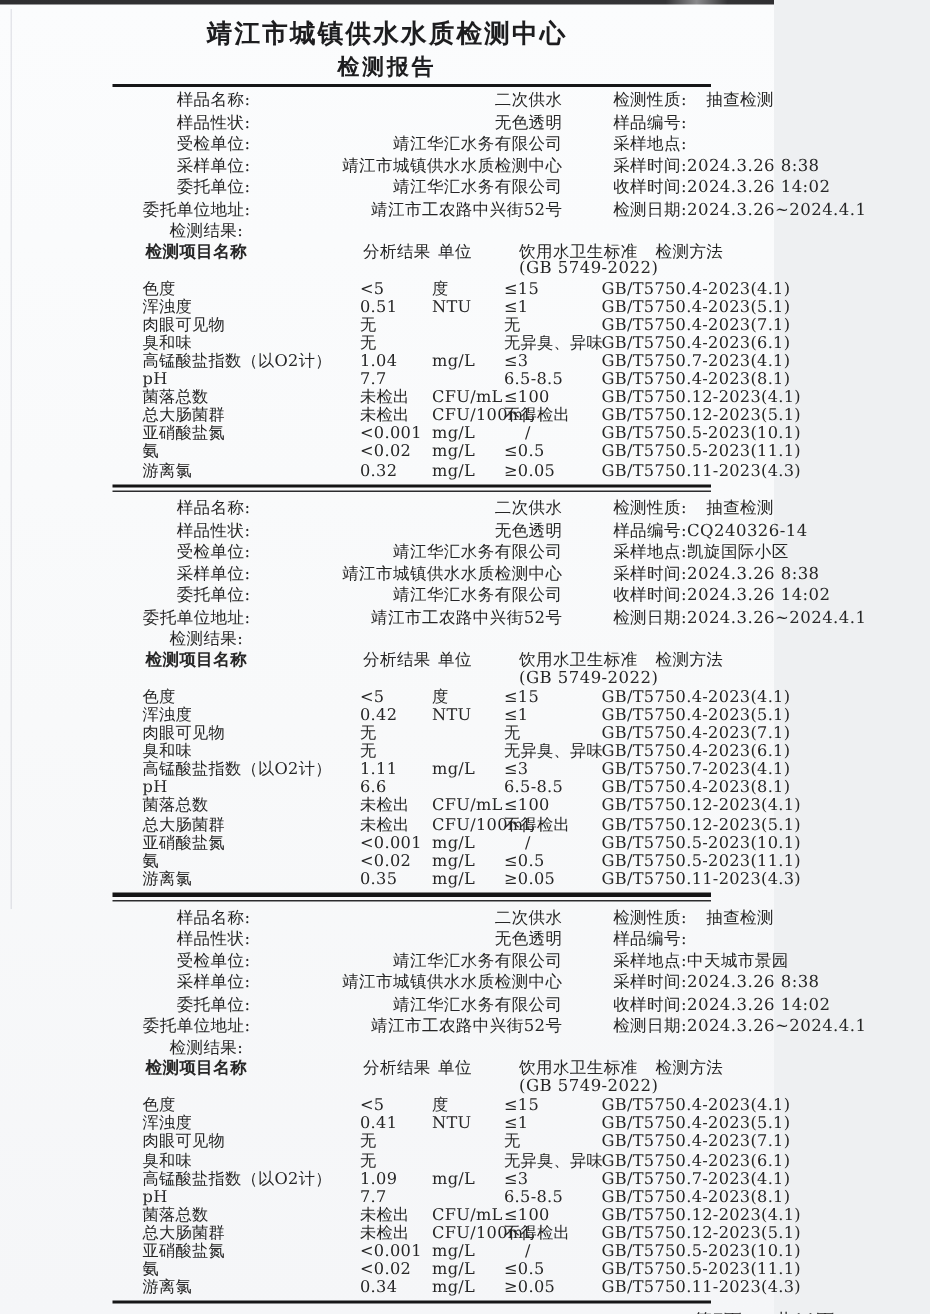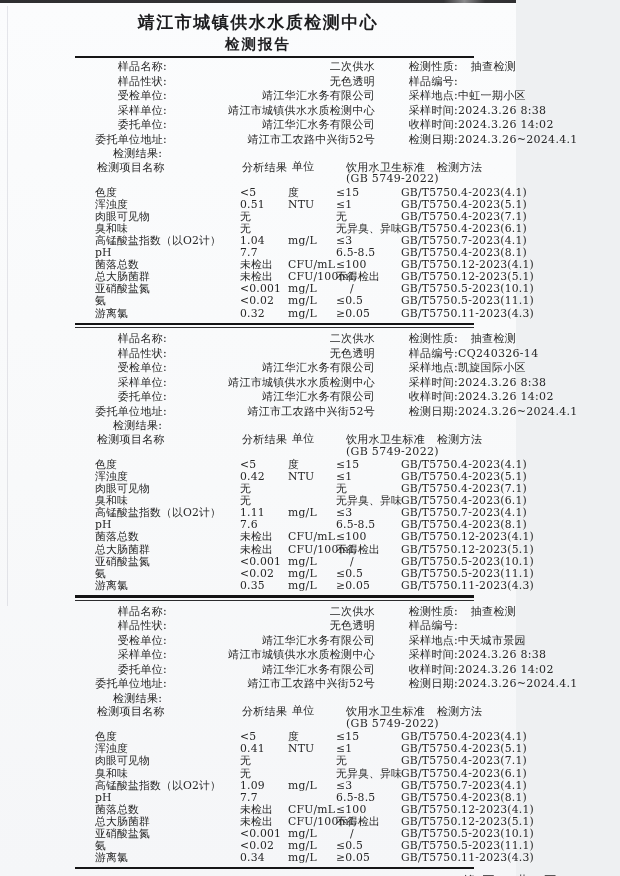--- a/index.html
+++ b/index.html
@@ -43,23 +43,23 @@
   }
 
   .table { padding-left:77px; padding-right:42px; }
   .thead {
     display:grid;
     grid-template-columns:145px 48px 48px 65px 1fr;
     font-size:11px; line-height:11.8px;
     padding-top:1px; padding-bottom:1.5px;
     letter-spacing:0.3px;
   }
-  .thead .hc1 { padding-left:20px; white-space:nowrap; }
+  .thead .hc1 { padding-left:20px; white-space:nowrap;font-weight:bold; }
   .thead .hc2 { padding-left:20px; white-space:nowrap; }
-  .thead .hc3 { padding-left:22px; white-space:nowrap;font-family:Liberation Mono, monospace; }
+  .thead .hc3 { padding-left:22px; white-space:nowrap; }
   .thead .hc4 { padding-left:28px; white-space:nowrap; }
   .thead .hc5 { padding-left:54px; white-space:nowrap; }
   .trow {
     display:grid;
     grid-template-columns:145px 48px 48px 65px 1fr;
     height:12.1px; line-height:12.1px;
     font-size:10.8px; white-space:nowrap;
     letter-spacing:0.2px;
     margin-left:18px;
   }
@@ -101,21 +101,20 @@
       </div>
       <div class="info-row">
         <span class="lbl">样品性状:</span>
         <span class="val">无色透明</span>
         <span class="lbl">样品编号:</span>
       </div>
       <div class="info-row">
         <span class="lbl">受检单位:</span>
         <span class="val">靖江华汇水务有限公司</span>
         <span class="lbl">采样地点:</span>
-        <span class="val">中虹一期小区</span>
       </div>
       <div class="info-row">
         <span class="lbl">采样单位:</span>
         <span class="val">靖江市城镇供水水质检测中心</span>
         <span class="lbl">采样时间:</span>
         <span class="val">2024.3.26 8:38</span>
       </div>
       <div class="info-row">
         <span class="lbl">委托单位:</span>
         <span class="val">靖江华汇水务有限公司</span>
@@ -324,21 +323,21 @@
   <div class="trow">
     <span class="cell">高锰酸盐指数（以O2计）</span>
     <span class="cell">1.11</span>
     <span class="cell">mg/L</span>
     <span class="cell">≤3</span>
     <span class="cell">GB/T5750.7-2023(4.1)</span>
   </div>
 
   <div class="trow">
     <span class="cell">pH</span>
-    <span class="cell">7.6</span>
+    <span class="cell">6.6</span>
     <span class="cell"></span>
     <span class="cell">6.5-8.5</span>
     <span class="cell">GB/T5750.4-2023(8.1)</span>
   </div>
 
   <div class="trow">
     <span class="cell">菌落总数</span>
     <span class="cell">未检出</span>
     <span class="cell">CFU/mL</span>
     <span class="cell">≤100</span>

